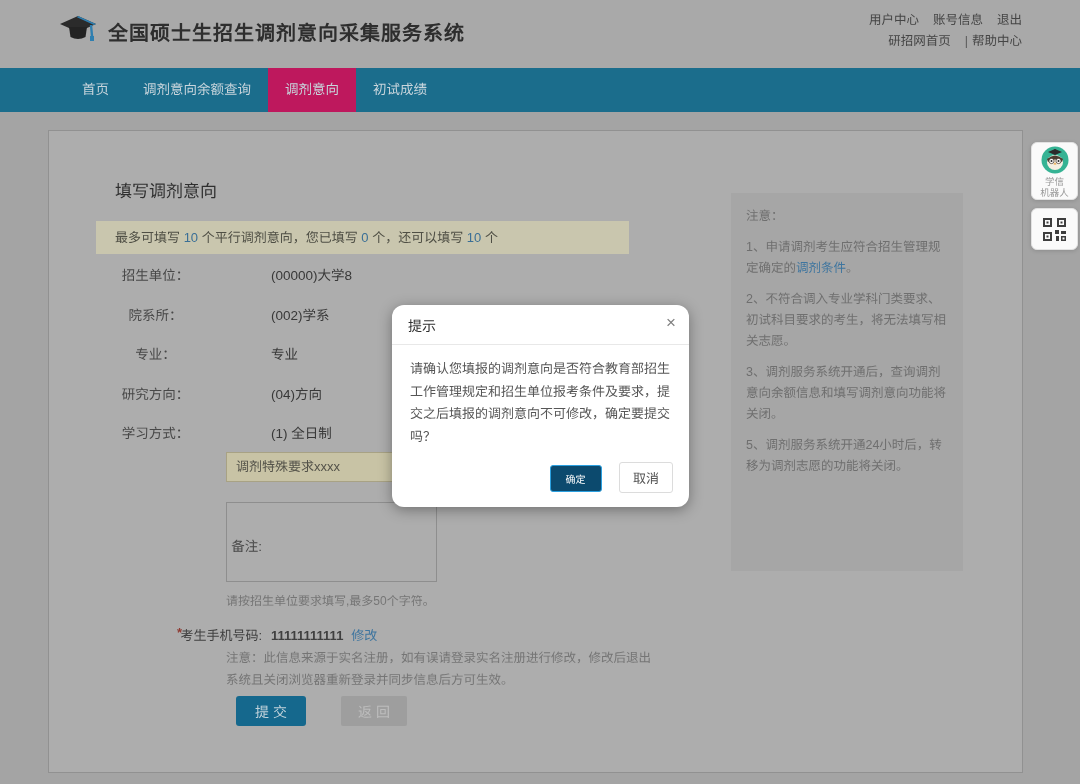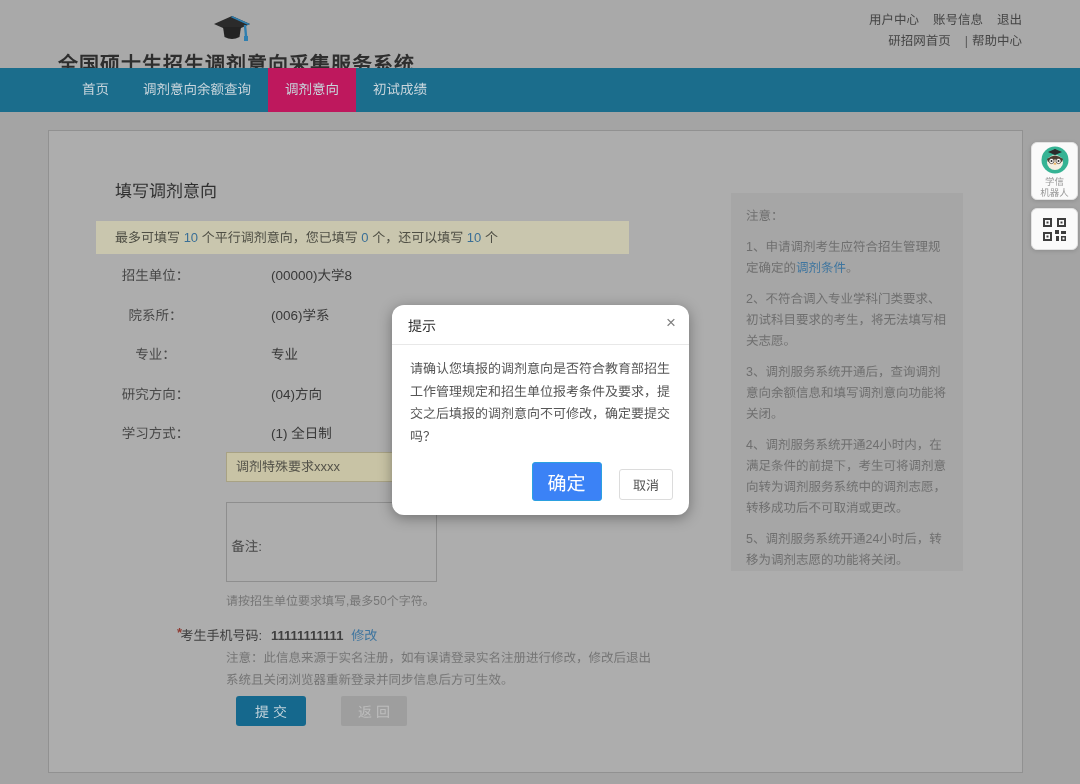--- a/index.html
+++ b/index.html
@@ -6,21 +6,21 @@
   html,body { width:1080px; height:784px; }
   body {
     position:relative; overflow:hidden;
     background:#a4a4a4;
     font-family:"Liberation Sans","DejaVu Sans",sans-serif;
     -webkit-font-smoothing:antialiased;
   }
 
   
   .app-header { position:absolute; left:0; top:0; width:1080px; height:68px; background:#a9a9a9; }
-  .logo-wrap { position:absolute; left:58px; top:14px; display:flex; align-items:center;flex-direction:column; }
+  .logo-wrap { position:absolute; left:58px; top:14px; display:flex; align-items:center; }
   .logo-cap { width:42px; height:34px; margin-right:8px; }
   .app-title { font-size:20px; color:#2e2e2e; font-weight:600; letter-spacing:1px; }
   .top-links { position:absolute; right:58px; top:10px; text-align:right; font-size:12.5px; color:#454545; }
   .top-links-row { line-height:21px; }
   .top-links-row span { margin-left:14px; cursor:pointer; }
   .top-links-sep { margin:0 2px; color:#5a5a5a; }
 
   .nav-bar { position:absolute; left:0; top:68px; width:1080px; height:44px; background:#1b6d8c; display:flex; padding-left:65px; }
   .nav-tab { height:44px; line-height:44px; padding:0 17px; font-size:13.5px; color:#c8d5dc; cursor:pointer; }
   .nav-tab.active { background:#be185d; }
@@ -57,21 +57,21 @@
   .notes-box .notes-title { margin-top:0; }
   .notes-link { color:#3e759f; cursor:pointer; }
 
   
   .modal { position:absolute; left:392px; top:305px; width:297px; background:#ffffff; border-radius:12px; box-shadow:0 3px 14px rgba(0,0,0,0.35); z-index:200; }
   .modal-header { position:relative; padding:10px 16px 9px; border-bottom:1px solid #e8e8e8; }
   .modal-title { font-size:14px; color:#303030; }
   .modal-close { position:absolute; right:13px; top:8px; font-size:17px; color:#808080; cursor:pointer; line-height:20px; }
   .modal-body { padding:13px 18px 4px; font-size:13px; color:#565656; line-height:22.5px; }
   .modal-footer { padding:10px 16px 14px; text-align:right; }
-  .btn-confirm { background:#3b82f6; color:#ffffff; border:1px solid #2ba0e0; border-radius:3px; padding:5px 15px; font-size:19px; font-family:inherit; cursor:pointer; }
+  .btn-confirm { background:#0c4a6e; color:#ffffff; border:1px solid #2ba0e0; border-radius:3px; padding:5px 15px; font-size:10px; font-family:inherit; cursor:pointer; }
   .btn-cancel { background:#ffffff; color:#555555; border:1px solid #dcdcdc; border-radius:3px; padding:5px 13px; font-size:13px; font-family:Liberation Sans, sans-serif; margin-left:13px; cursor:pointer; }
 
   .side-widgets { position:absolute; left:1031px; top:142px; z-index:300; width:47px; }
   .widget-box { width:47px; background:#fafafa; border:1px solid #e2e2e2; border-radius:6px; box-shadow:0 1px 4px rgba(0,0,0,0.15); text-align:center; cursor:pointer; }
   .widget-robot { height:58px; padding-top:3px; }
   .widget-qr { height:42px; margin-top:8px; display:flex; align-items:center; justify-content:center; }
   .robot-avatar { width:28px; height:28px; display:block; margin:0 auto; }
   .robot-label { font-size:9.5px; line-height:11px; color:#9a9a9a; margin-top:2px; }
 </style>
 </head>
@@ -109,21 +109,21 @@
   <div class="form-title">填写调剂意向</div>
 
   <div class="notice-bar"><span>最多可填写 </span><span class="notice-num">10</span><span> 个平行调剂意向，您已填写 </span><span class="notice-num">0</span><span> 个，还可以填写 </span><span class="notice-num">10</span><span> 个</span></div>
 
   <div class="field-row" style="top:133px">
     <span class="field-label">招生单位：</span>
     <span class="field-value">(00000)大学8</span>
   </div>
   <div class="field-row" style="top:173px">
     <span class="field-label">院系所：</span>
-    <span class="field-value">(006)学系</span>
+    <span class="field-value">(002)学系</span>
   </div>
   <div class="field-row" style="top:212px">
     <span class="field-label">专业：</span>
     <span class="field-value">专业</span>
   </div>
   <div class="field-row" style="top:252px">
     <span class="field-label">研究方向：</span>
     <span class="field-value">(04)方向</span>
   </div>
   <div class="field-row" style="top:291px">
@@ -150,21 +150,20 @@
   <div class="btn-row">
     <button class="btn-submit">提 交</button>
     <button class="btn-back">返 回</button>
   </div>
 
   <div class="notes-box">
     <p class="notes-title">注意：</p>
     <p><span>1、申请调剂考生应符合招生管理规定确定的</span><span class="notes-link">调剂条件</span><span>。</span></p>
     <p>2、不符合调入专业学科门类要求、初试科目要求的考生，将无法填写相关志愿。</p>
     <p>3、调剂服务系统开通后，查询调剂意向余额信息和填写调剂意向功能将关闭。</p>
-    <p>4、调剂服务系统开通24小时内，在满足条件的前提下，考生可将调剂意向转为调剂服务系统中的调剂志愿，转移成功后不可取消或更改。</p>
     <p>5、调剂服务系统开通24小时后，转移为调剂志愿的功能将关闭。</p>
   </div>
 </div>
 
 <div class="modal">
   <div class="modal-header">
     <span class="modal-title">提示</span>
     <span class="modal-close">×</span>
   </div>
   <div class="modal-body">请确认您填报的调剂意向是否符合教育部招生工作管理规定和招生单位报考条件及要求，提交之后填报的调剂意向不可修改，确定要提交吗？</div>

